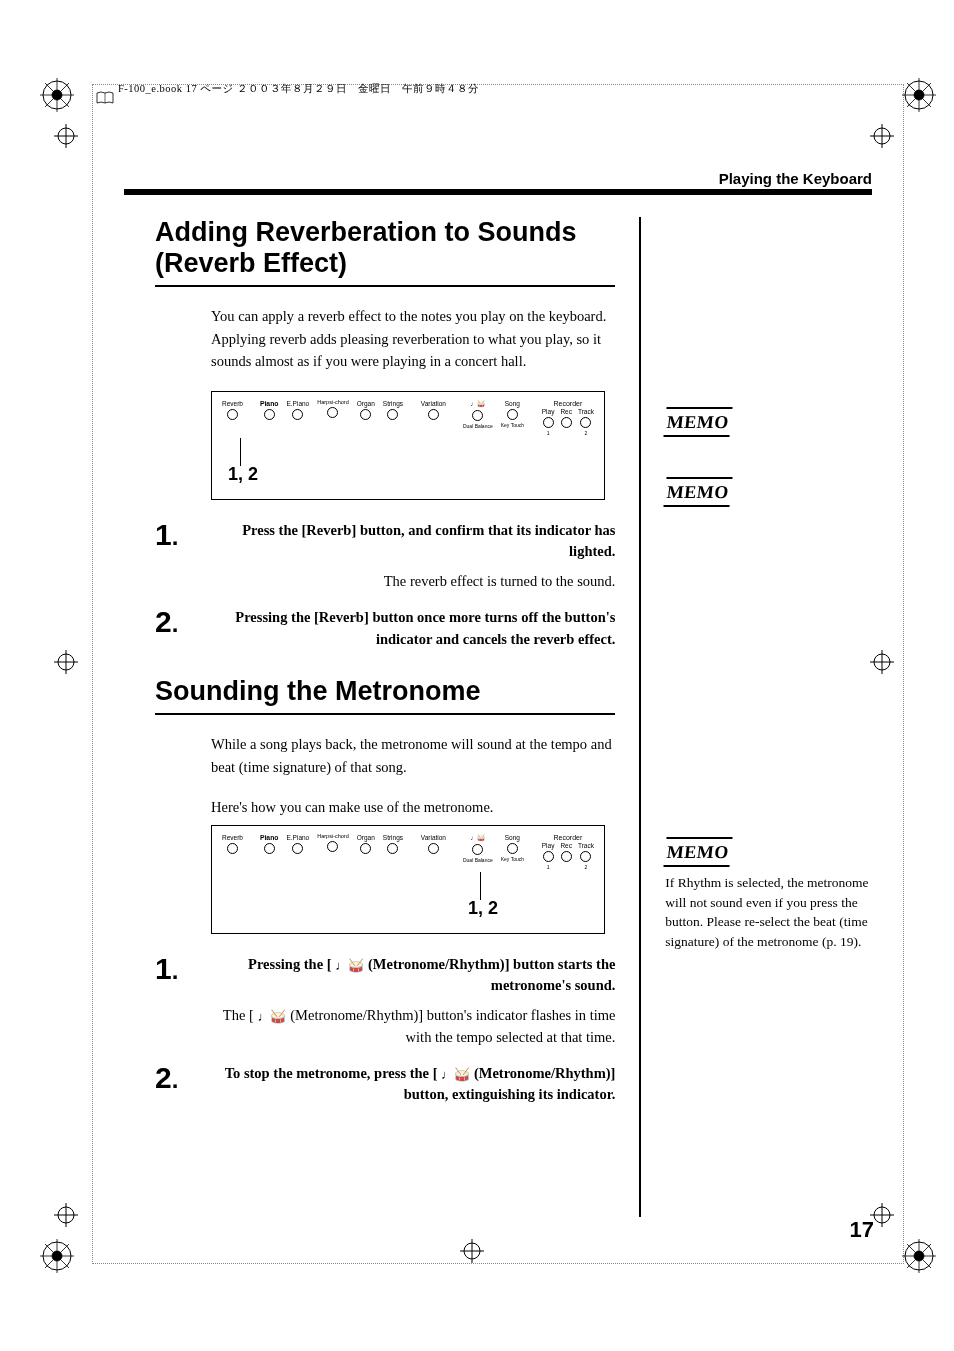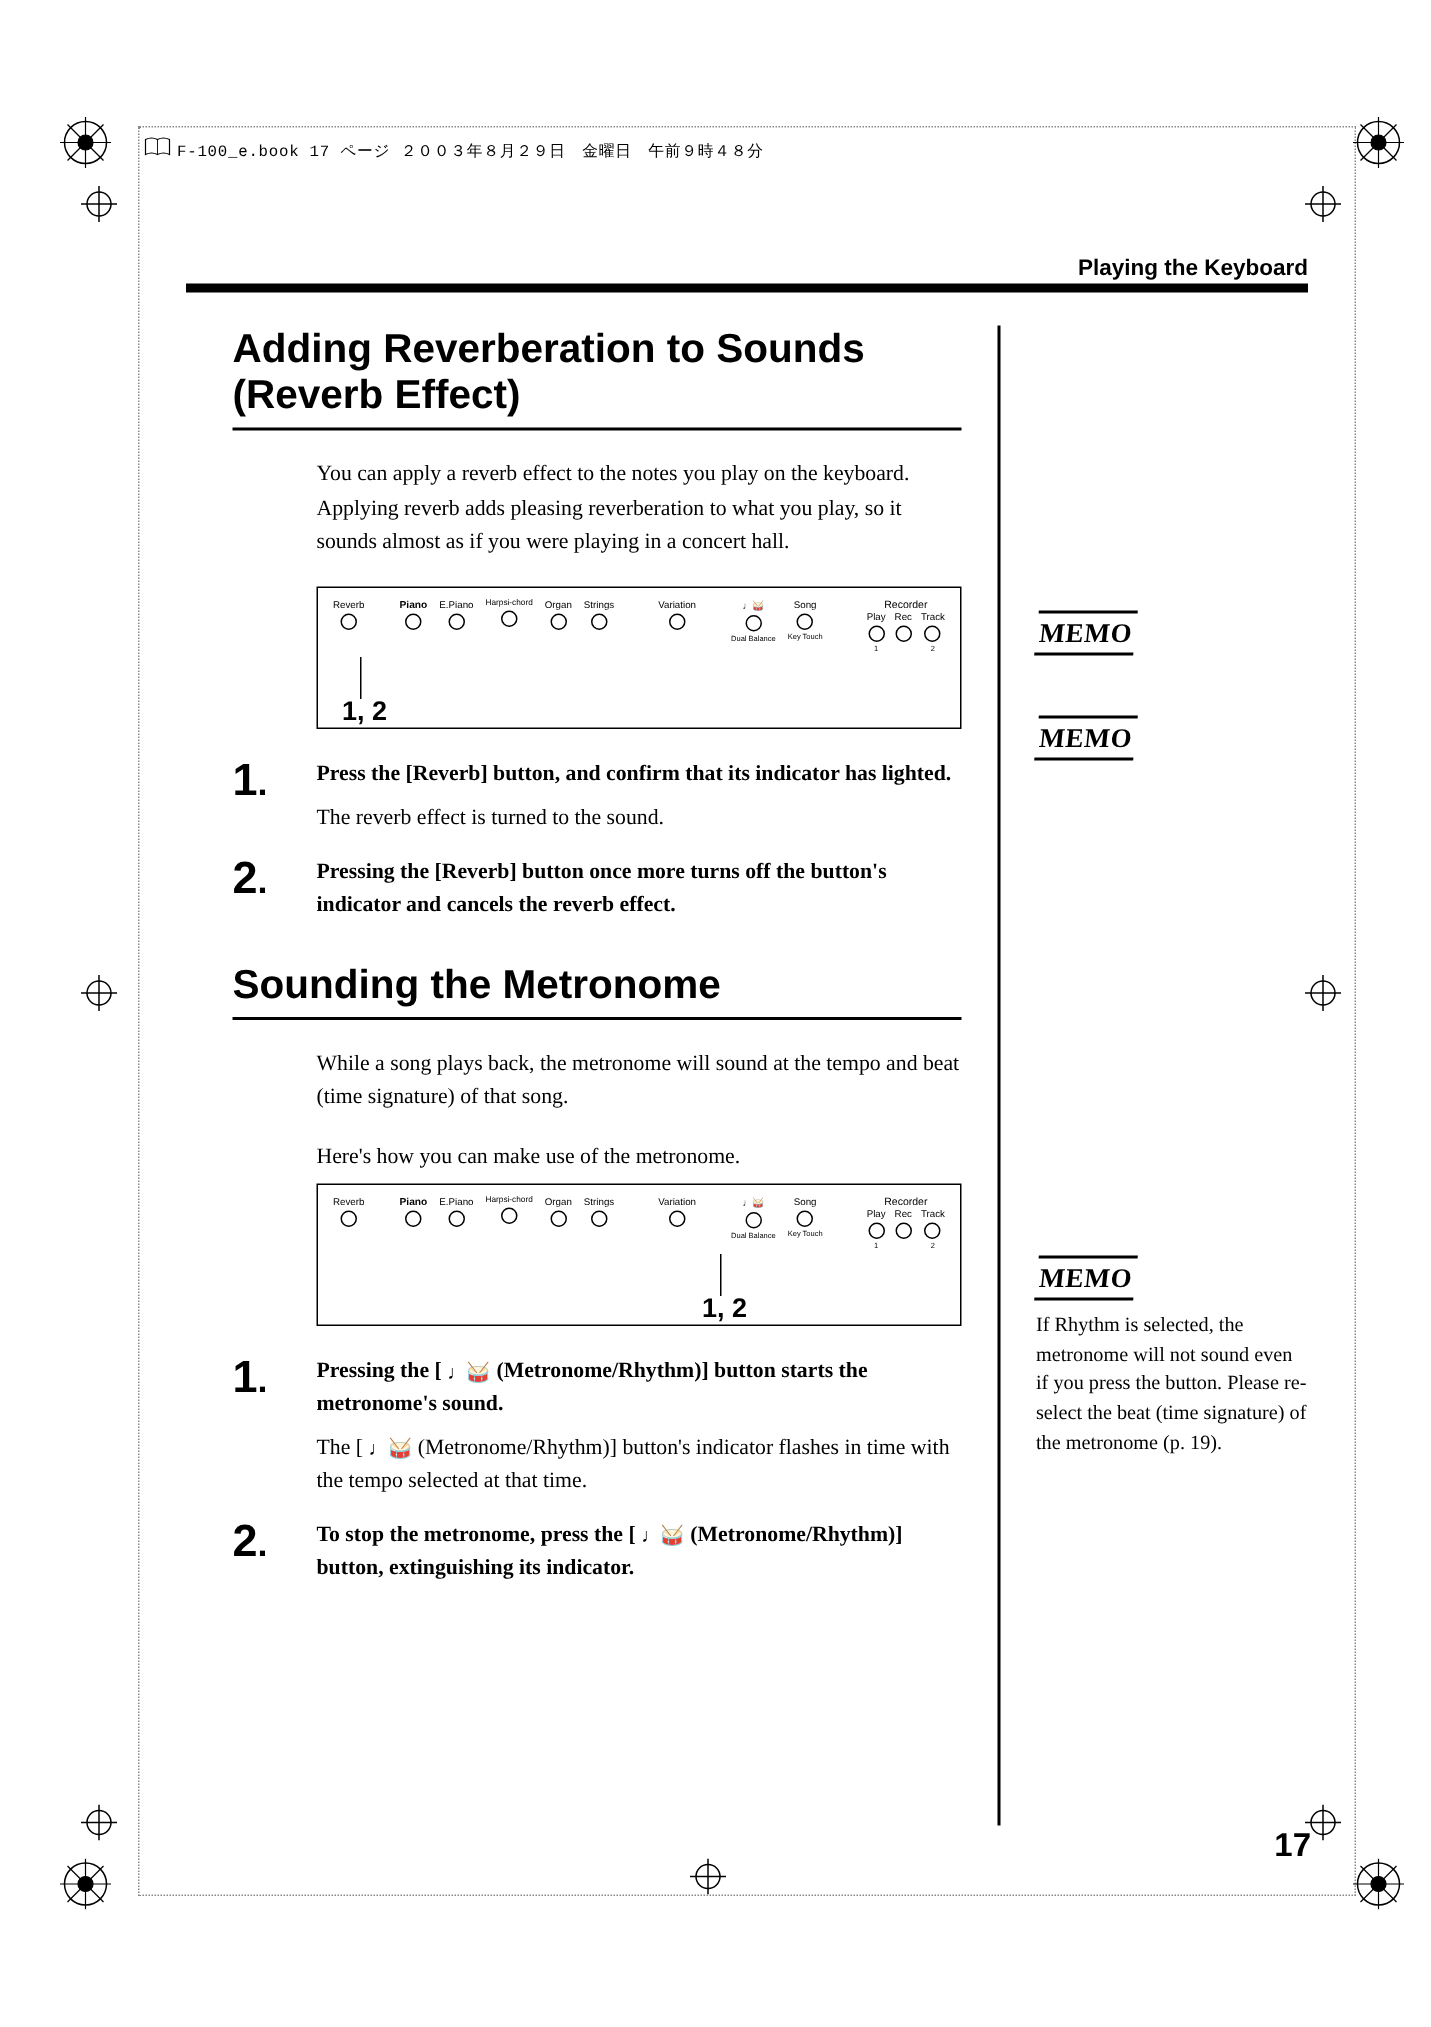--- a/index.html
+++ b/index.html
@@ -8,24 +8,24 @@
     height: 1351px;
     background: #fff;
     font-family: Georgia, 'Times New Roman', serif;
     color: #000;
     position: relative;
   }
 
   
   .print-header {
     position: absolute;
-    top: 94px;
+    top: 82px;
     left: 118px;
     font-size: 10.5px;
-    font-family: Liberation Mono, monospace;
+    font-family: Liberation Serif, serif;
     letter-spacing: 0.5px;
   }
 
   
   .crop-border {
     position: absolute;
     top: 84px;
     left: 92px;
     width: 812px;
     height: 1180px;
@@ -89,24 +89,24 @@
 
   .intro {
     font-size: 14.5px;
     line-height: 1.55;
     margin-left: 56px;
     margin-bottom: 18px;
   }
 
   .panel-fig {
     border: 1.5px solid #000;
-    width: 430px;
+    width: 394px;
     margin-left: 56px;
     margin-bottom: 20px;
-    padding: 8px 10px 0;
+    padding: 8px 10px 14px;
     font-family: Arial, Helvetica, sans-serif;
   }
   .panel-row {
     display: flex;
     gap: 8px;
     align-items: flex-start;
     font-size: 7px;
   }
   .btn-col { display:flex; flex-direction:column; align-items:center; gap:2px; }
   .btn-col .lbl { font-size: 6.5px; white-space: nowrap; }
@@ -142,20 +142,21 @@
     text-align: left;
   }
   .step .num::after {
     content: ".";
     font-size: 24px;
   }
   .step .body {
     flex: 1;
     font-size: 14.5px;
     line-height: 1.5;
+    text-align: right;
   }
   .step .body .lead {
     font-weight: bold;
     font-family: Georgia, serif;
   }
   .step .body p { margin-top: 8px; font-weight: normal; }
 
   .memo-label {
     font-family: "Comic Sans MS", "Marker Felt", cursive;
     font-weight: bold;

